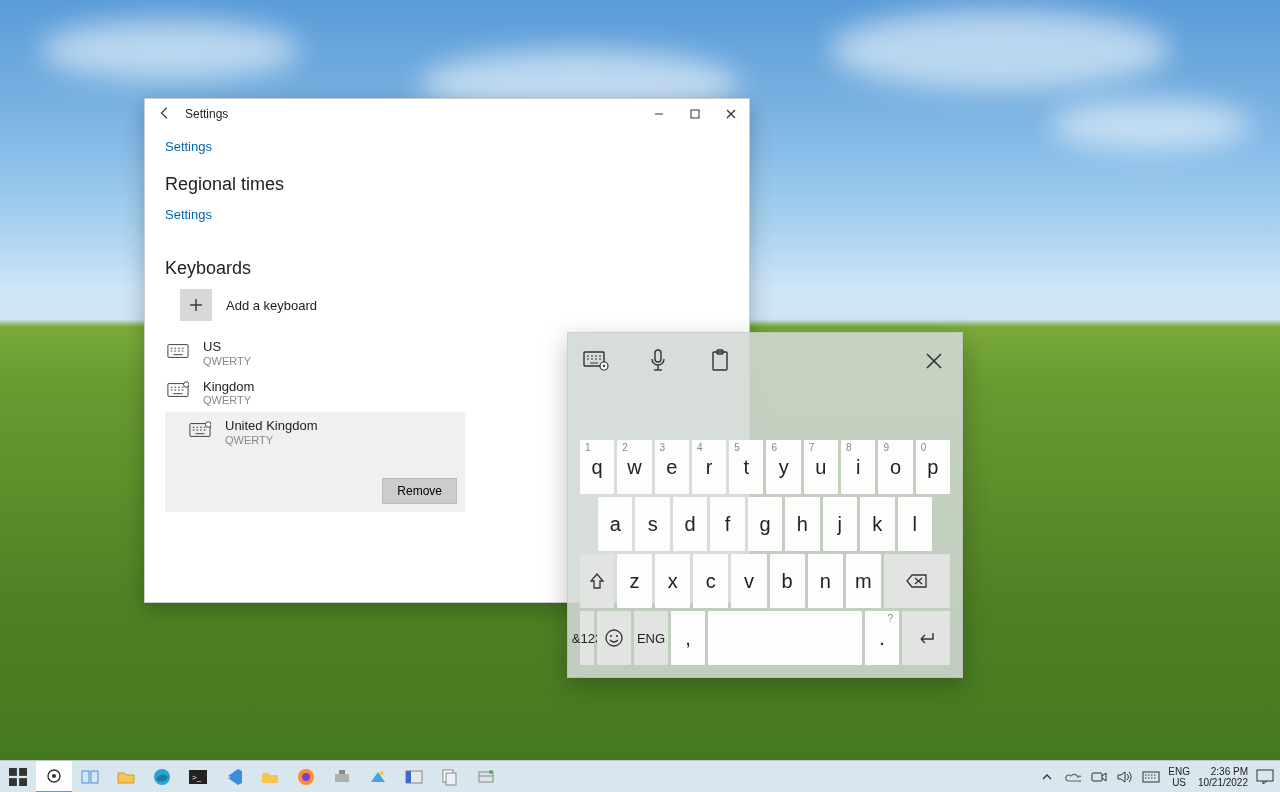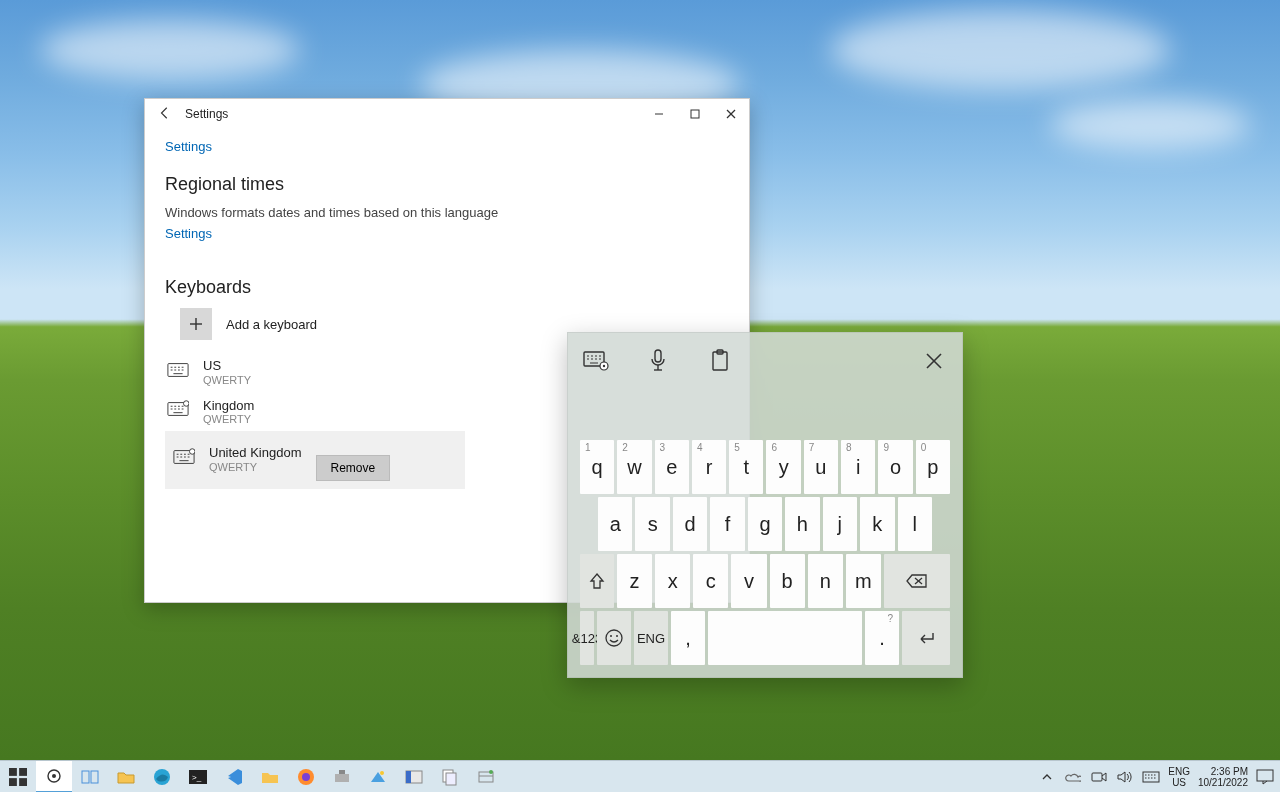--- a/index.html
+++ b/index.html
@@ -43,21 +43,21 @@
   .page-header { display: flex; align-items: center; gap: 12px; margin-bottom: 18px;}
   .home-icon { width:16px; height:16px; }
   .page-title { font-size: 24px; font-weight: 400; color:#222;}
   .link { font-size: 13px; color: #0066b4; margin-bottom: 14px; display:inline-block;}
   .section-title { font-size: 18px; font-weight: 400; margin-top: 6px; margin-bottom: 10px; color:#222;}
   .section-desc { font-size: 13px; color:#444; margin-bottom: 4px;}
   .add-kb-row { display:flex; align-items:center; gap:14px; margin-top:6px; margin-bottom:12px;padding-left:15px;}
   .add-kb-btn { width:32px; height:32px; background:#d8d8d8; display:flex; align-items:center; justify-content:center; font-size:18px; color:#333;}
   .add-kb-label { font-size:13px; color:#222;}
   .kb-item { display:flex; align-items:center; gap:14px; padding:6px 2px; }
-  .kb-item.selected { background:#f0f0f0; flex-direction:row; align-items:stretch; padding:6px 8px 8px 8px; width:300px;}
+  .kb-item.selected { background:#f0f0f0; flex-direction:column; align-items:stretch; padding:6px 8px 8px 24px; width:300px;}
   .kb-item.selected .kb-head { display:flex; align-items:center; gap:14px;}
   .kb-icon { width:22px; height:18px; }
   .kb-name { font-size:13px; color:#222; line-height:1.2;}
   .kb-sub { font-size:11px; color:#888;}
   .remove-btn { align-self:flex-end; margin-top:18px; background:#ccc; border:1px solid #bbb; font-size:12px; padding:5px 14px; }
 
   
   .osk {
     position: absolute; left: 567px; top: 332px; width: 396px; height: 346px;
     background: rgba(210,217,213,0.88);
@@ -134,21 +134,20 @@
           </svg>
       </div>
     </div>
   </div>
 
   <div class="content">
 
     <span class="link">Settings</span>
 
     <div class="section-title">Regional times</div>
-    <div class="section-desc">Windows formats dates and times based on this language</div>
     <span class="link">Settings</span>
 
     <div class="section-title" style="margin-top:22px;">Keyboards</div>
 
     <div class="add-kb-row">
       <div class="add-kb-btn">
         <svg width="14" height="14" viewBox="0 0 14 14">
             <line x1="7" y1="1" x2="7" y2="13" stroke="#333" stroke-width="1.4"></line>
             <line x1="1" y1="7" x2="13" y2="7" stroke="#333" stroke-width="1.4"></line>
           </svg>

